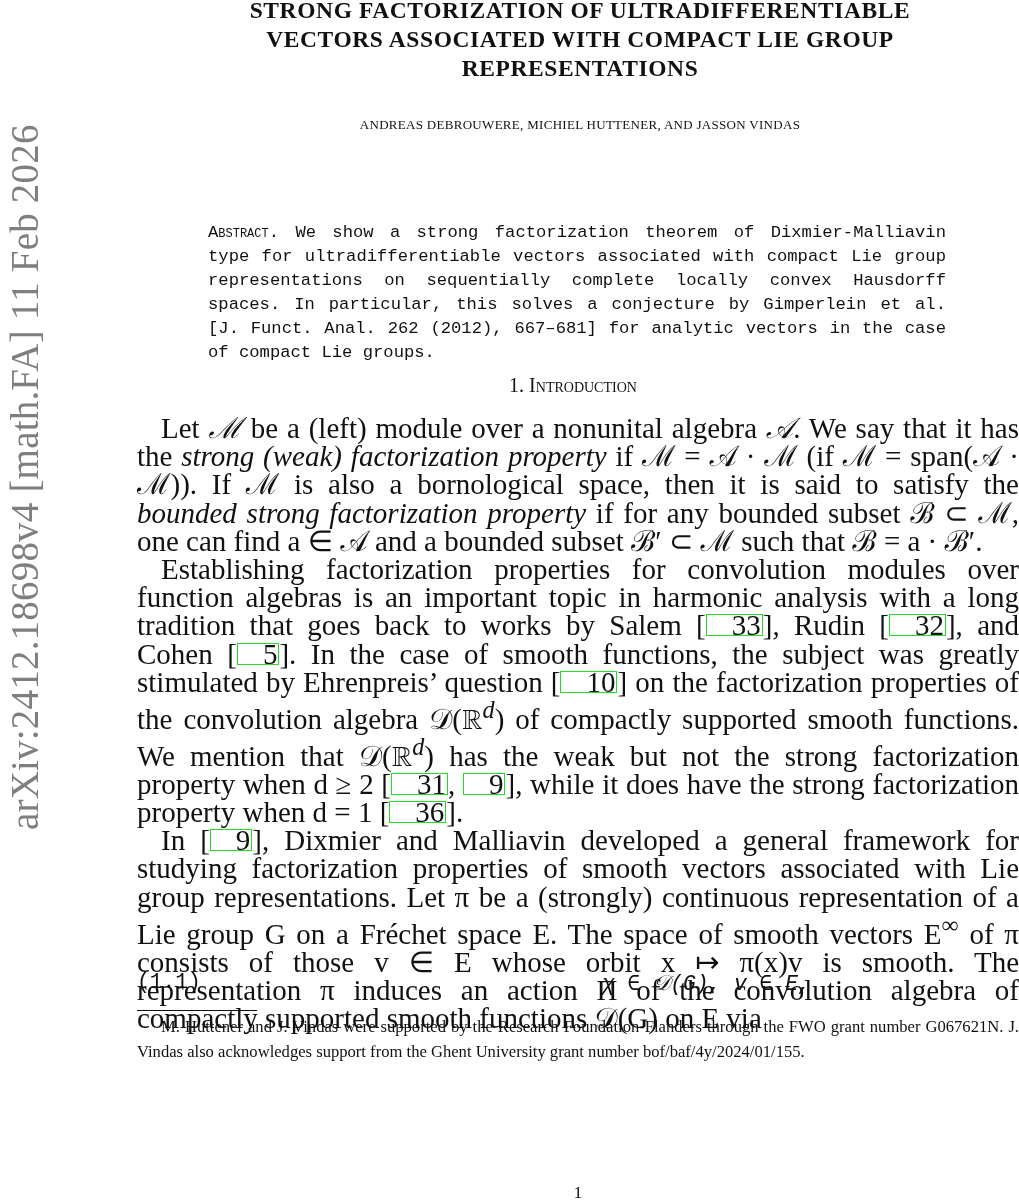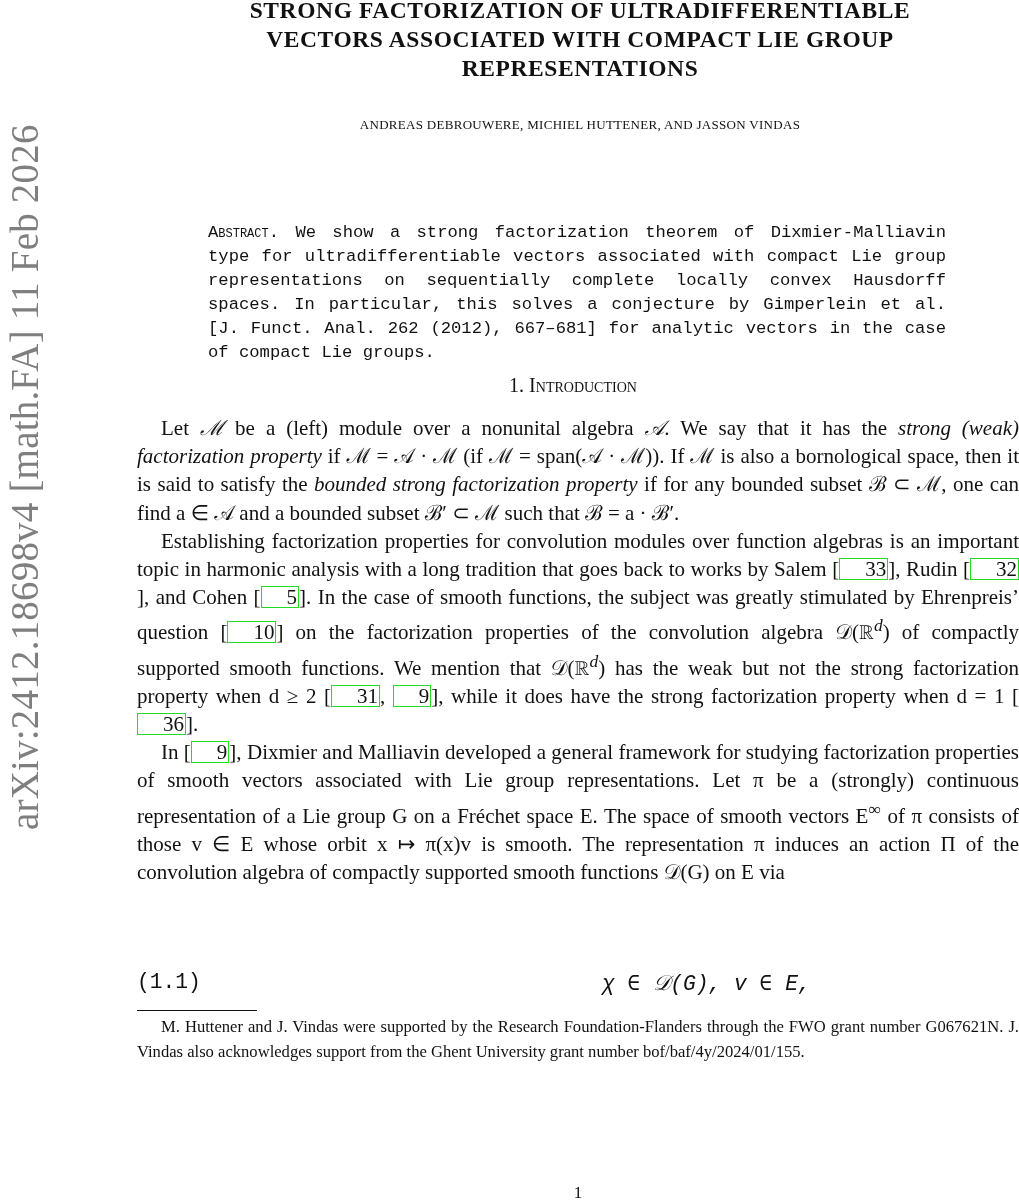--- a/index.html
+++ b/index.html
@@ -29,21 +29,21 @@
       text-align: justify;
       margin-top: 48px;
     }
     .sc { font-variant: small-caps; }
     .section-heading {
       position: absolute; left: 137px; width: 872px; top: 374px; text-align: center;
       font-family: "Liberation Serif", serif; font-size: 20px;
     }
     .body-text {
       position: absolute; left: 137px; width: 882px; top: 414px;
-      font-family: "Liberation Serif", serif; font-size: 21px; line-height: 28.2px;
+      font-family: "Liberation Serif", serif; font-size: 29px; line-height: 28.2px;
       text-align: justify;
     }
     .body-text p { margin: 0; text-indent: 24px; }
     .math { font-style: italic; }
     .cal { font-family: "DejaVu Serif", serif; font-style: italic; }
     .cite {
       display: inline-block; border: 1.5px solid #22dd22; padding: 0 1px; line-height: 20px;
     }
     .equation {
       position: absolute; left: 137px; width: 882px; top: 960px; height: 60px;

